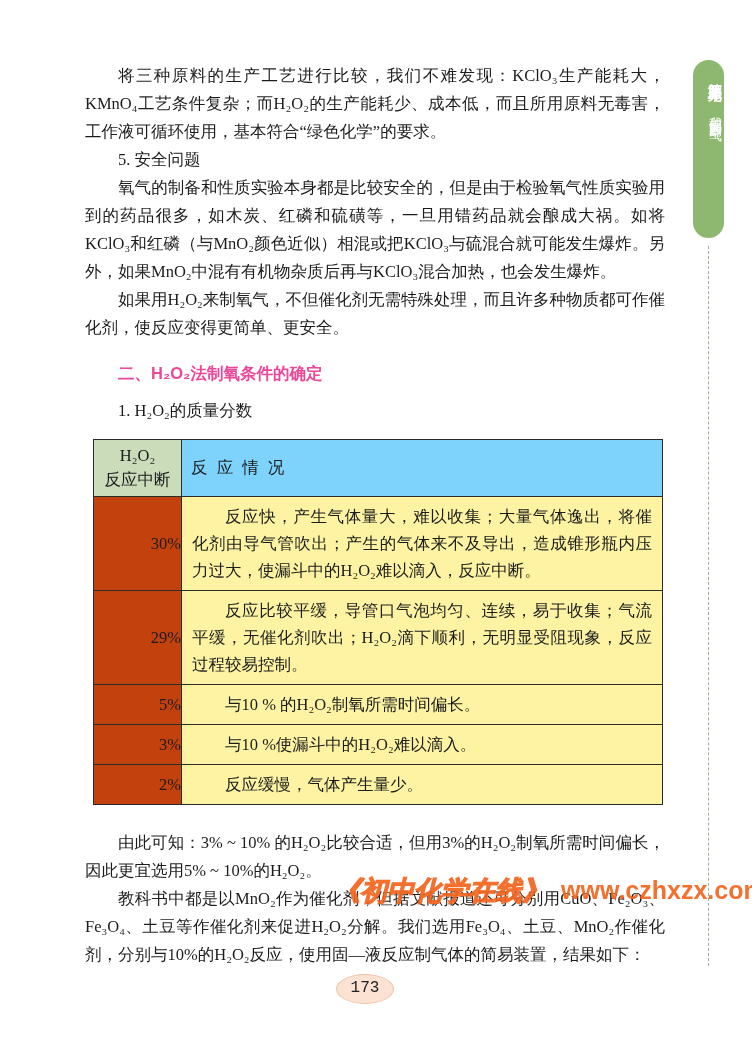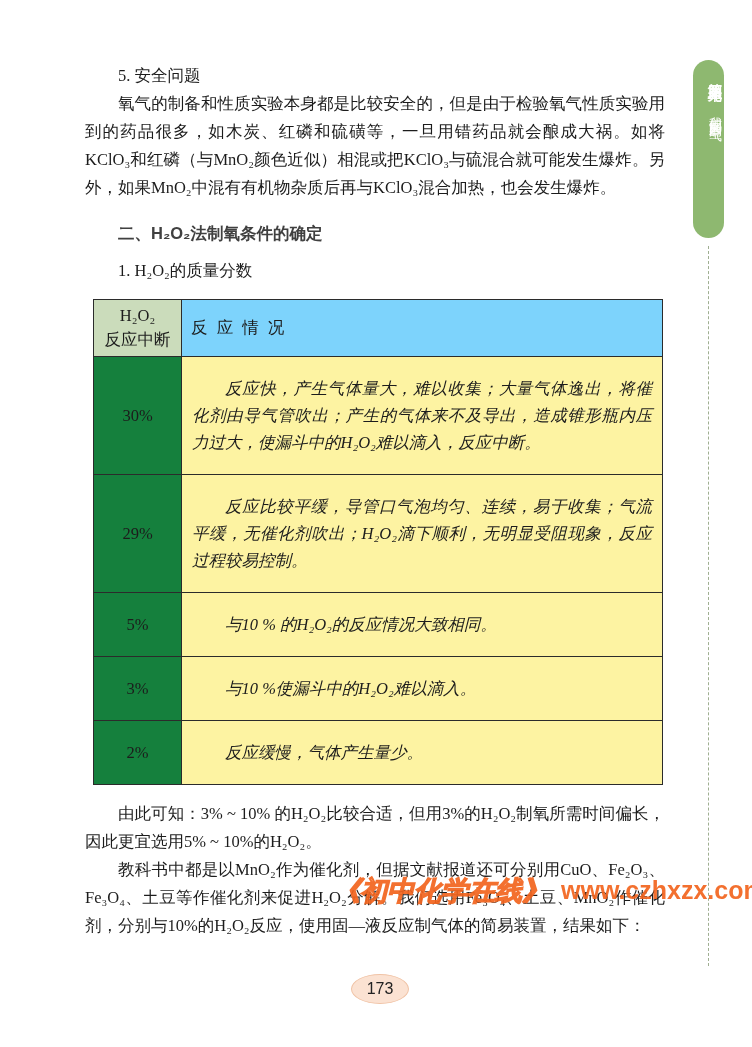--- a/index.html
+++ b/index.html
@@ -22,26 +22,26 @@
     line-height: 28px;
     text-align: justify;
   }
   .content p { text-indent: 2em; }
   .sub-heading { text-indent: 2em; }
   .section-heading {
     margin: 17px 0 10px 0;
     text-indent: 2em;
     font-weight: bold;
     font-size: 16.5px;
-    color: #404040;
+    color: #ec4899;
     font-family: "Liberation Sans", "DejaVu Sans", sans-serif;
   }
   table.htable {
     border-collapse: collapse;
-    margin: 14px 0 15px 8px;
+    margin: 14px 0 24px 8px;
     width: 570px;
     table-layout: fixed;
   }
   table.htable th, table.htable td {
     border: 1.5px solid #2b2b2b;
   }
   .col-pct { width: 88px; }
   th.col-pct {
     background: #cbdcbb;
     font-weight: normal;
@@ -53,32 +53,31 @@
   th.col-pct .th-line { display: block; line-height: 24px; }
   th.th-desc {
     background: #7dd3fc;
     font-weight: normal;
     text-align: left;
     vertical-align: middle;
     letter-spacing: 0.55em;
     text-indent: 0.55em;
   }
   td.pct {
-    background: #15803d;
-    text-align: center;
+    background: #c2410c;
+    text-align: right;
     vertical-align: middle;
     font-family: "Liberation Serif", "DejaVu Serif", serif;
   }
   td.desc {
     background: #fdf3a2;
-    padding: 18px 10px;
+    padding: 6px 10px;
     text-indent: 2em;
     line-height: 27px;
     text-align: justify;
-    font-style: italic;
   }
   .side-tab {
     position: absolute;
     left: 693px;
     top: 60px;
     width: 31px;
     height: 178px;
     background: #8eb870;
     border-radius: 16px;
     writing-mode: vertical-rl;
@@ -131,42 +130,44 @@
   .wm-url {
     font-family: "Liberation Sans", "DejaVu Sans", sans-serif;
     font-weight: bold;
     font-size: 25px;
     color: #f2641e;
     margin-left: 8px;
     vertical-align: 1px;
   }
   .page-num {
     position: absolute;
-    left: 351px;
+    left: 336px;
     top: 974px;
     width: 58px;
     height: 30px;
     background: #fbe2d2;
     border: 1.5px solid #f0c3a6;
     border-radius: 50%;
     text-align: center;
     line-height: 27px;
     font-size: 16px;
     color: #222222;
-    font-family: Liberation Sans, sans-serif;
+    font-family: Liberation Mono, monospace;
   }
 </style>
 </head>
 <body>
 
 <div class="page">
 
   <div class="content">
+    <p>将三种原料的生产工艺进行比较，我们不难发现：KClO₃生产能耗大，KMnO₄工艺条件复杂；而H₂O₂的生产能耗少、成本低，而且所用原料无毒害，工作液可循环使用，基本符合“绿色化学”的要求。</p>
     <div class="sub-heading">5. 安全问题</div>
     <p>氧气的制备和性质实验本身都是比较安全的，但是由于检验氧气性质实验用到的药品很多，如木炭、红磷和硫磺等，一旦用错药品就会酿成大祸。如将KClO₃和红磷（与MnO₂颜色近似）相混或把KClO₃与硫混合就可能发生爆炸。另外，如果MnO₂中混有有机物杂质后再与KClO₃混合加热，也会发生爆炸。</p>
+    <p>如果用H₂O₂来制氧气，不但催化剂无需特殊处理，而且许多种物质都可作催化剂，使反应变得更简单、更安全。</p>
 
     <div class="section-heading">二、H₂O₂法制氧条件的确定</div>
 
     <div class="sub-heading">1. H₂O₂的质量分数</div>
 
     <table class="htable">
       <thead>
         <tr>
           <th class="col-pct">
             <span class="th-line">H₂O₂</span>
@@ -179,21 +180,21 @@
         <tr>
           <td class="pct">30%</td>
           <td class="desc">反应快，产生气体量大，难以收集；大量气体逸出，将催化剂由导气管吹出；产生的气体来不及导出，造成锥形瓶内压力过大，使漏斗中的H₂O₂难以滴入，反应中断。</td>
         </tr>
         <tr>
           <td class="pct">29%</td>
           <td class="desc">反应比较平缓，导管口气泡均匀、连续，易于收集；气流平缓，无催化剂吹出；H₂O₂滴下顺利，无明显受阻现象，反应过程较易控制。</td>
         </tr>
         <tr>
           <td class="pct">5%</td>
-          <td class="desc">与10 % 的H₂O₂的反应情况大致相同。</td>
+          <td class="desc">与10 % 的H₂O₂制氧所需时间偏长。</td>
         </tr>
         <tr>
           <td class="pct">3%</td>
           <td class="desc">与10 %使漏斗中的H₂O₂难以滴入。</td>
         </tr>
         <tr>
           <td class="pct">2%</td>
           <td class="desc">反应缓慢，气体产生量少。</td>
         </tr>
       </tbody>

